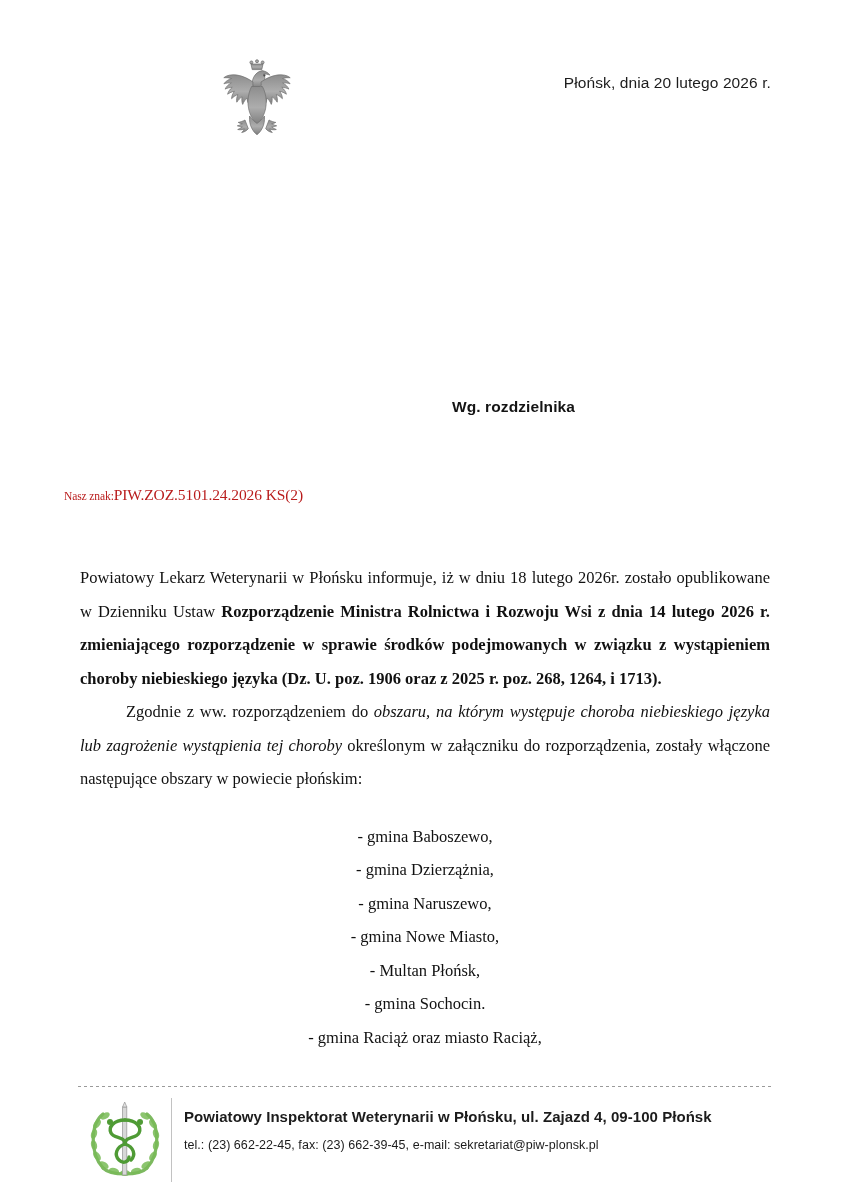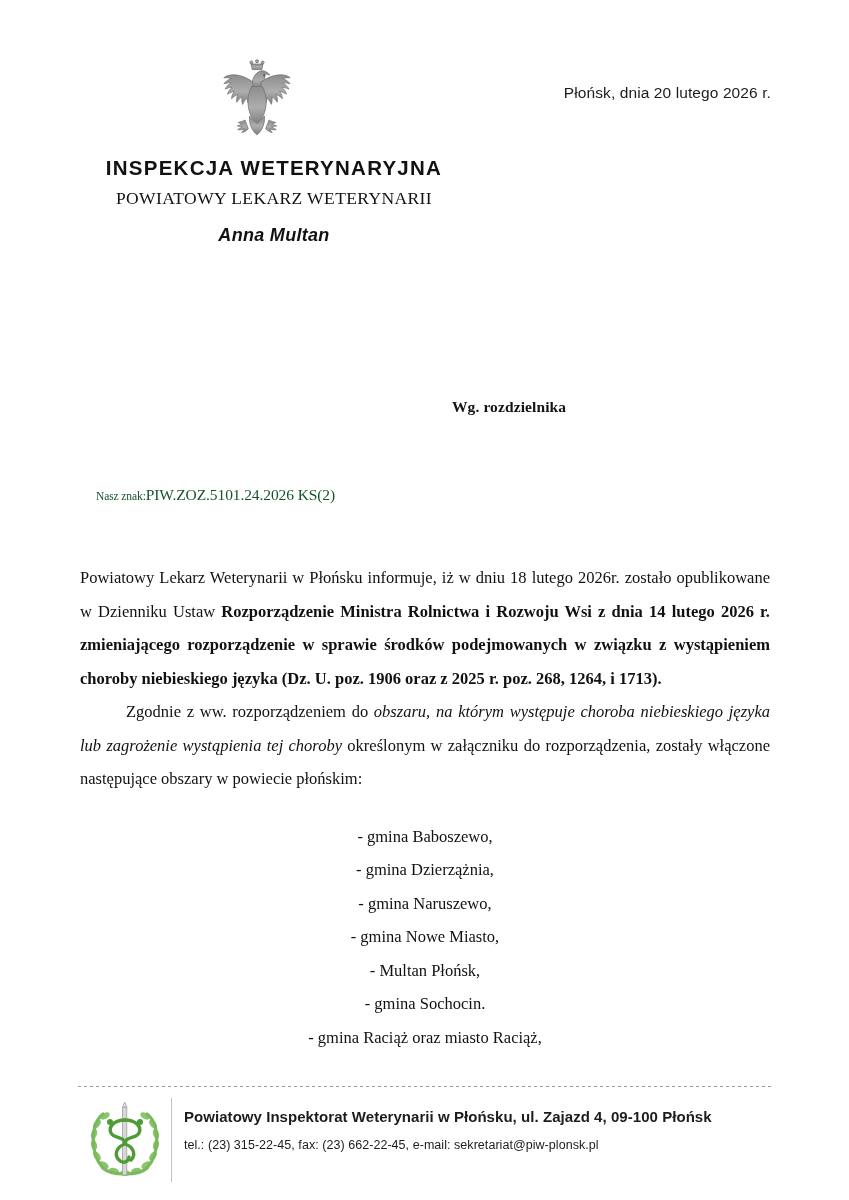--- a/index.html
+++ b/index.html
@@ -20,21 +20,21 @@
   .page {
     position: relative;
     width: 849px;
     height: 1200px;
     box-sizing: border-box;
   }
 
   
   .date-line {
     position: absolute;
-    top: 84px;
+    top: 74px;
     right: 78px;
     font-family: "Liberation Sans", "DejaVu Sans", sans-serif;
     font-size: 15.5px;
     color: #1c1c1c;
     letter-spacing: 0.1px;
     white-space: nowrap;
     text-align: right;
   }
 
   .emblem {
@@ -78,33 +78,33 @@
     font-size: 18px;
     letter-spacing: 0.3px;
     color: #111111;
   }
 
   
   .addressee {
     position: absolute;
     top: 398px;
     left: 452px;
-    font-family: Liberation Serif, serif;
+    font-family: Liberation Sans, sans-serif;
     font-weight: bold;
     font-size: 15.5px;
     color: #141414;
     letter-spacing: 0.1px;
   }
 
   
   .reference {
     position: absolute;
     top: 486px;
-    left: 96px;
-    color: #14532d;
+    left: 64px;
+    color: #b91c1c;
     white-space: nowrap;
   }
   .reference .ref-label {
     font-size: 11.5px;
     letter-spacing: -0.1px;
   }
   .reference .ref-value {
     font-size: 15.5px;
     letter-spacing: -0.1px;
   }
@@ -260,25 +260,20 @@
                  c-1.4 1.3 -3 2.2 -4.6 2.7 c2.3 0.5 4.5 0.3 6.6 -0.6
                  c-0.6 1.5 -1.5 2.7 -2.6 3.6 c2.6 -0.4 4.8 -1.7 6.6 -3.8 z"></path>
         <path d="M64 68 c2.4 1.3 4.6 2.1 6.8 2.4 c-1.3 0.8 -2.7 1.2 -4.2 1.3
                  c1.6 1.1 3.3 1.8 5.1 2.1 c-1.6 0.8 -3.3 1.1 -5 1
                  c1.4 1.3 3 2.2 4.6 2.7 c-2.3 0.5 -4.5 0.3 -6.6 -0.6
                  c0.6 1.5 1.5 2.7 2.6 3.6 c-2.6 -0.4 -4.8 -1.7 -6.6 -3.8 z"></path>
       </g>
     </svg>
   </div>
 
-  <div class="org-block">
-    <div class="org-title">INSPEKCJA WETERYNARYJNA</div>
-    <div class="org-sub">POWIATOWY LEKARZ WETERYNARII</div>
-    <div class="org-name">Anna Multan</div>
-  </div>
 
   <div class="addressee">Wg. rozdzielnika</div>
 
   <div class="reference">
     <span class="ref-label">Nasz znak:</span><span class="ref-value">PIW.ZOZ.5101.24.2026 KS(2)</span>
   </div>
 
   <div class="body-area">
 
     <p class="para">
@@ -345,17 +340,17 @@
           <circle cx="26" cy="22" r="3"></circle>
           <circle cx="56" cy="22" r="3"></circle>
         </g>
       </svg>
     </div>
 
     <div class="footer-divider"></div>
 
     <div class="footer-text">
       <div class="footer-line1">Powiatowy Inspektorat Weterynarii w Płońsku, ul. Zajazd 4, 09-100 Płońsk</div>
-      <div class="footer-line2">tel.:  (23) 315-22-45,  fax: (23) 662-22-45,  e-mail:  sekretariat@piw-plonsk.pl</div>
+      <div class="footer-line2">tel.:  (23) 662-22-45,  fax: (23) 662-39-45,  e-mail:  sekretariat@piw-plonsk.pl</div>
     </div>
   </div>
 
 </div>
 
 </body></html>

